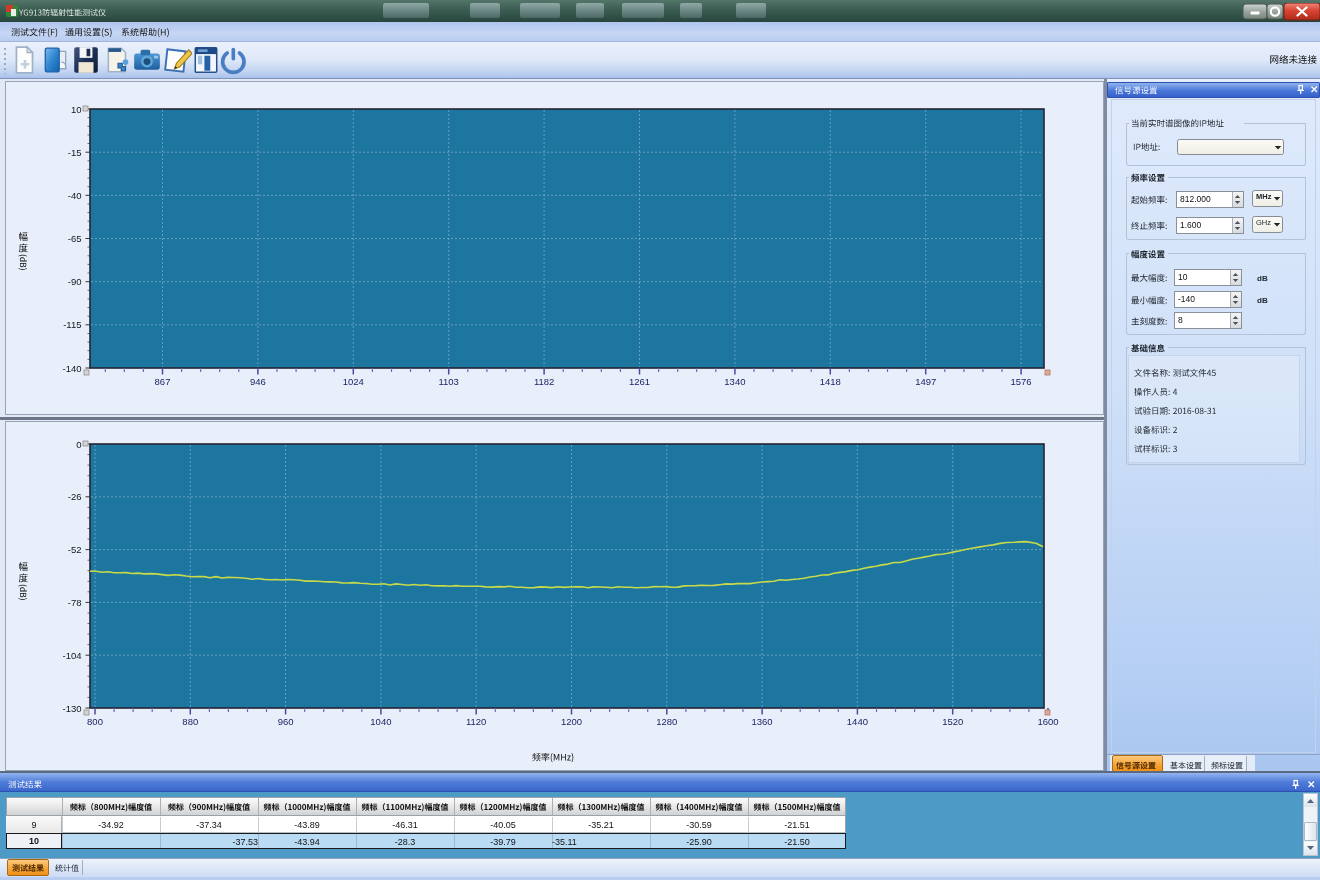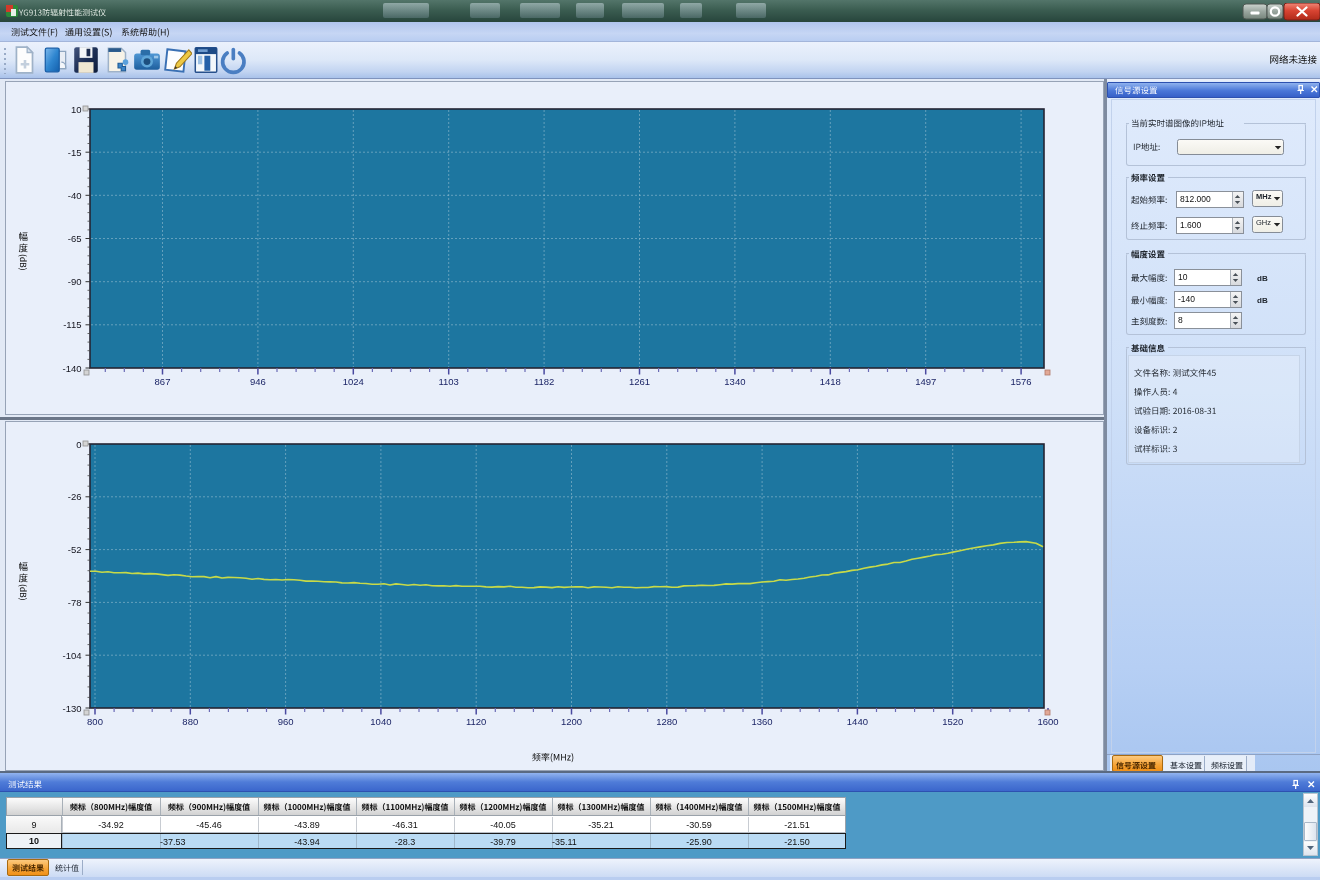--- a/index.html
+++ b/index.html
@@ -460,29 +460,29 @@
 <div class="abs" style="left:454px;top:834px;width:1px;height:14px;background:#9fb8cc"></div>
 <div class="abs" style="left:552px;top:817px;width:1px;height:15px;background:#c8ccd2"></div>
 <div class="abs" style="left:552px;top:834px;width:1px;height:14px;background:#9fb8cc"></div>
 <div class="abs" style="left:650px;top:817px;width:1px;height:15px;background:#c8ccd2"></div>
 <div class="abs" style="left:650px;top:834px;width:1px;height:14px;background:#9fb8cc"></div>
 <div class="abs" style="left:748px;top:817px;width:1px;height:15px;background:#c8ccd2"></div>
 <div class="abs" style="left:748px;top:834px;width:1px;height:14px;background:#9fb8cc"></div>
 <div class="abs" style="left:6px;top:820px;width:56px;font-size:9px;color:#111;text-align:center">9</div>
 <div class="abs" style="left:6px;top:836px;width:56px;font-size:9px;font-weight:bold;color:#111;text-align:center">10</div>
 <div class="abs" style="left:62px;top:820px;width:98px;font-size:9px;color:#111;text-align:center">-34.92</div>
-<div class="abs" style="left:160px;top:820px;width:98px;font-size:9px;color:#111;text-align:center">-45.46</div>
+<div class="abs" style="left:160px;top:820px;width:98px;font-size:9px;color:#111;text-align:center">-37.34</div>
 <div class="abs" style="left:258px;top:820px;width:98px;font-size:9px;color:#111;text-align:center">-43.89</div>
 <div class="abs" style="left:356px;top:820px;width:98px;font-size:9px;color:#111;text-align:center">-46.31</div>
 <div class="abs" style="left:454px;top:820px;width:98px;font-size:9px;color:#111;text-align:center">-40.05</div>
 <div class="abs" style="left:552px;top:820px;width:98px;font-size:9px;color:#111;text-align:center">-35.21</div>
 <div class="abs" style="left:650px;top:820px;width:98px;font-size:9px;color:#111;text-align:center">-30.59</div>
 <div class="abs" style="left:748px;top:820px;width:98px;font-size:9px;color:#111;text-align:center">-21.51</div>
 <div class="abs" style="left:62px;top:881px;width:98px;font-size:9px;color:#111;text-align:center">-34.96</div>
-<div class="abs" style="left:160px;top:837px;width:98px;font-size:9px;color:#111;text-align:left">-37.53</div>
+<div class="abs" style="left:160px;top:837px;width:98px;font-size:9px;color:#111;text-align:right">-37.53</div>
 <div class="abs" style="left:258px;top:837px;width:98px;font-size:9px;color:#111;text-align:center">-43.94</div>
 <div class="abs" style="left:356px;top:837px;width:98px;font-size:9px;color:#111;text-align:center">-28.3</div>
 <div class="abs" style="left:454px;top:837px;width:98px;font-size:9px;color:#111;text-align:center">-39.79</div>
 <div class="abs" style="left:552px;top:837px;width:98px;font-size:9px;color:#111;text-align:left">-35.11</div>
 <div class="abs" style="left:650px;top:837px;width:98px;font-size:9px;color:#111;text-align:center">-25.90</div>
 <div class="abs" style="left:748px;top:837px;width:98px;font-size:9px;color:#111;text-align:center">-21.50</div>
 <div class="abs" style="left:1303px;top:793px;width:15px;height:63px;background:#eef3f8;border:1px solid #b8c4d0"></div>
 <div class="abs" style="left:1304px;top:794px;width:13px;height:13px;background:linear-gradient(180deg,#fdfdfd,#dce4ee)"></div>
 <svg class="abs" style="left:1306px;top:798px" width="9" height="6">
     <path d="M1 5 L4.5 1 L8 5 z" fill="#51657c"></path>

